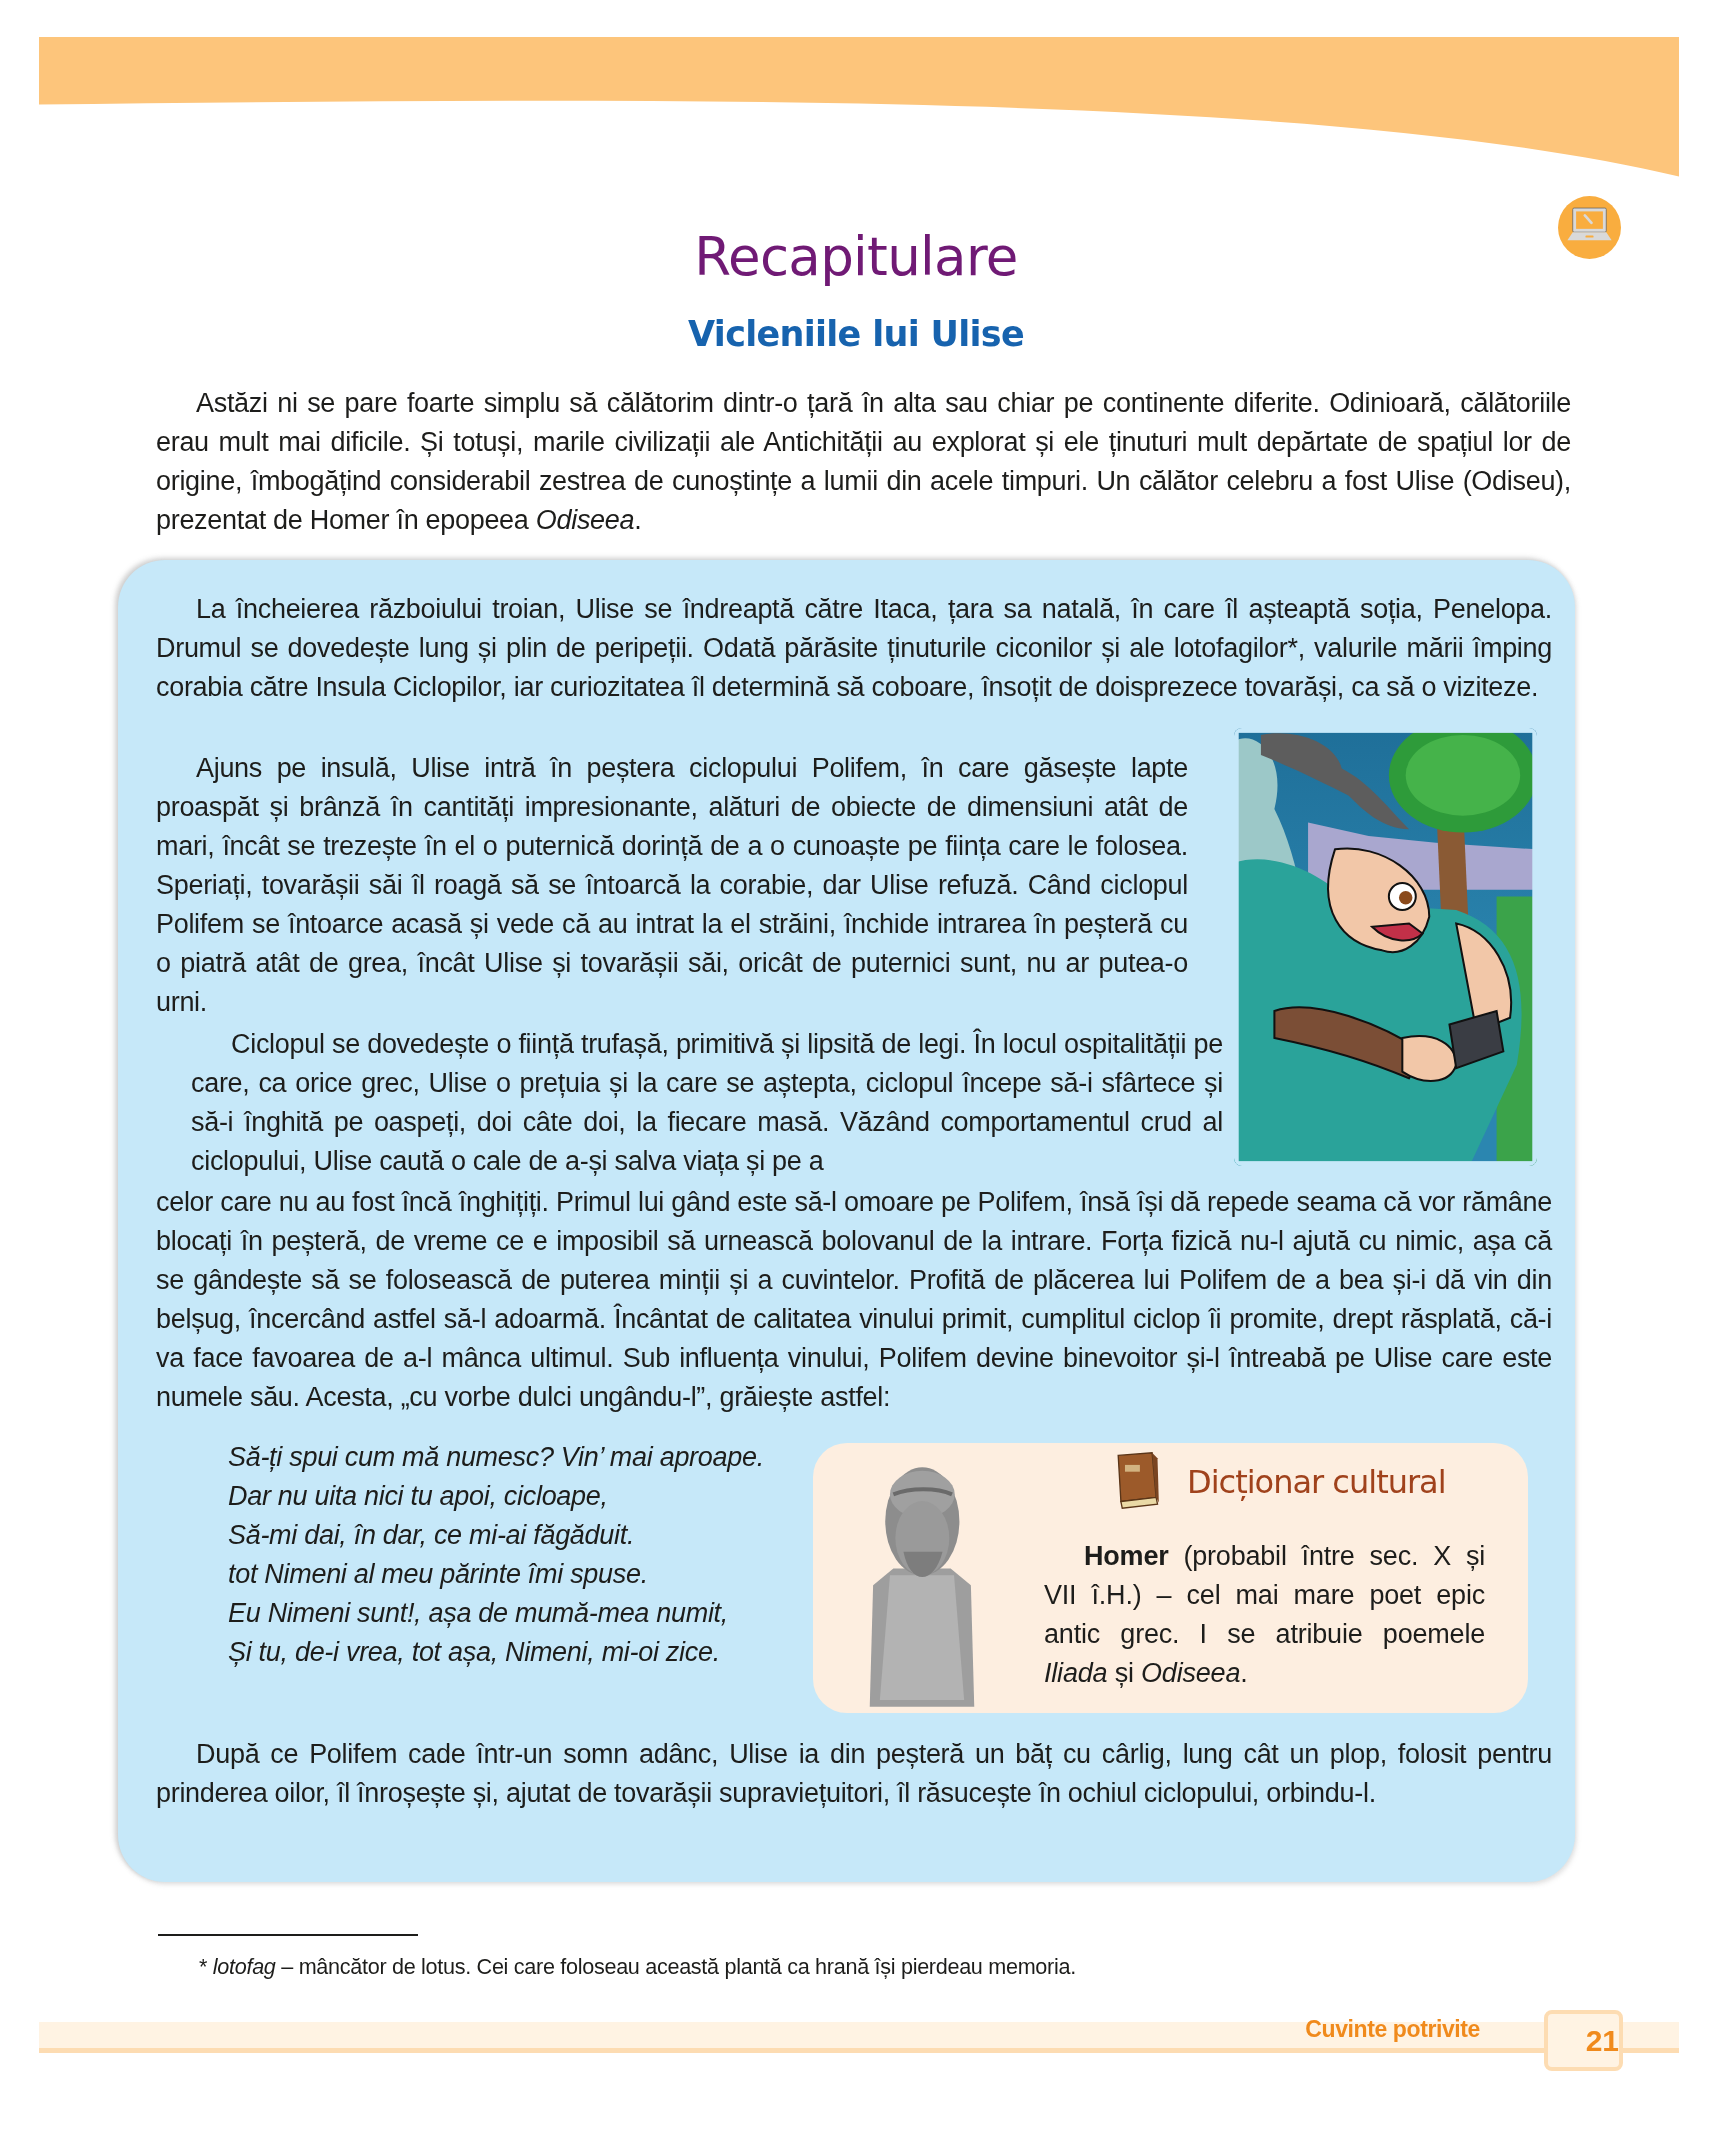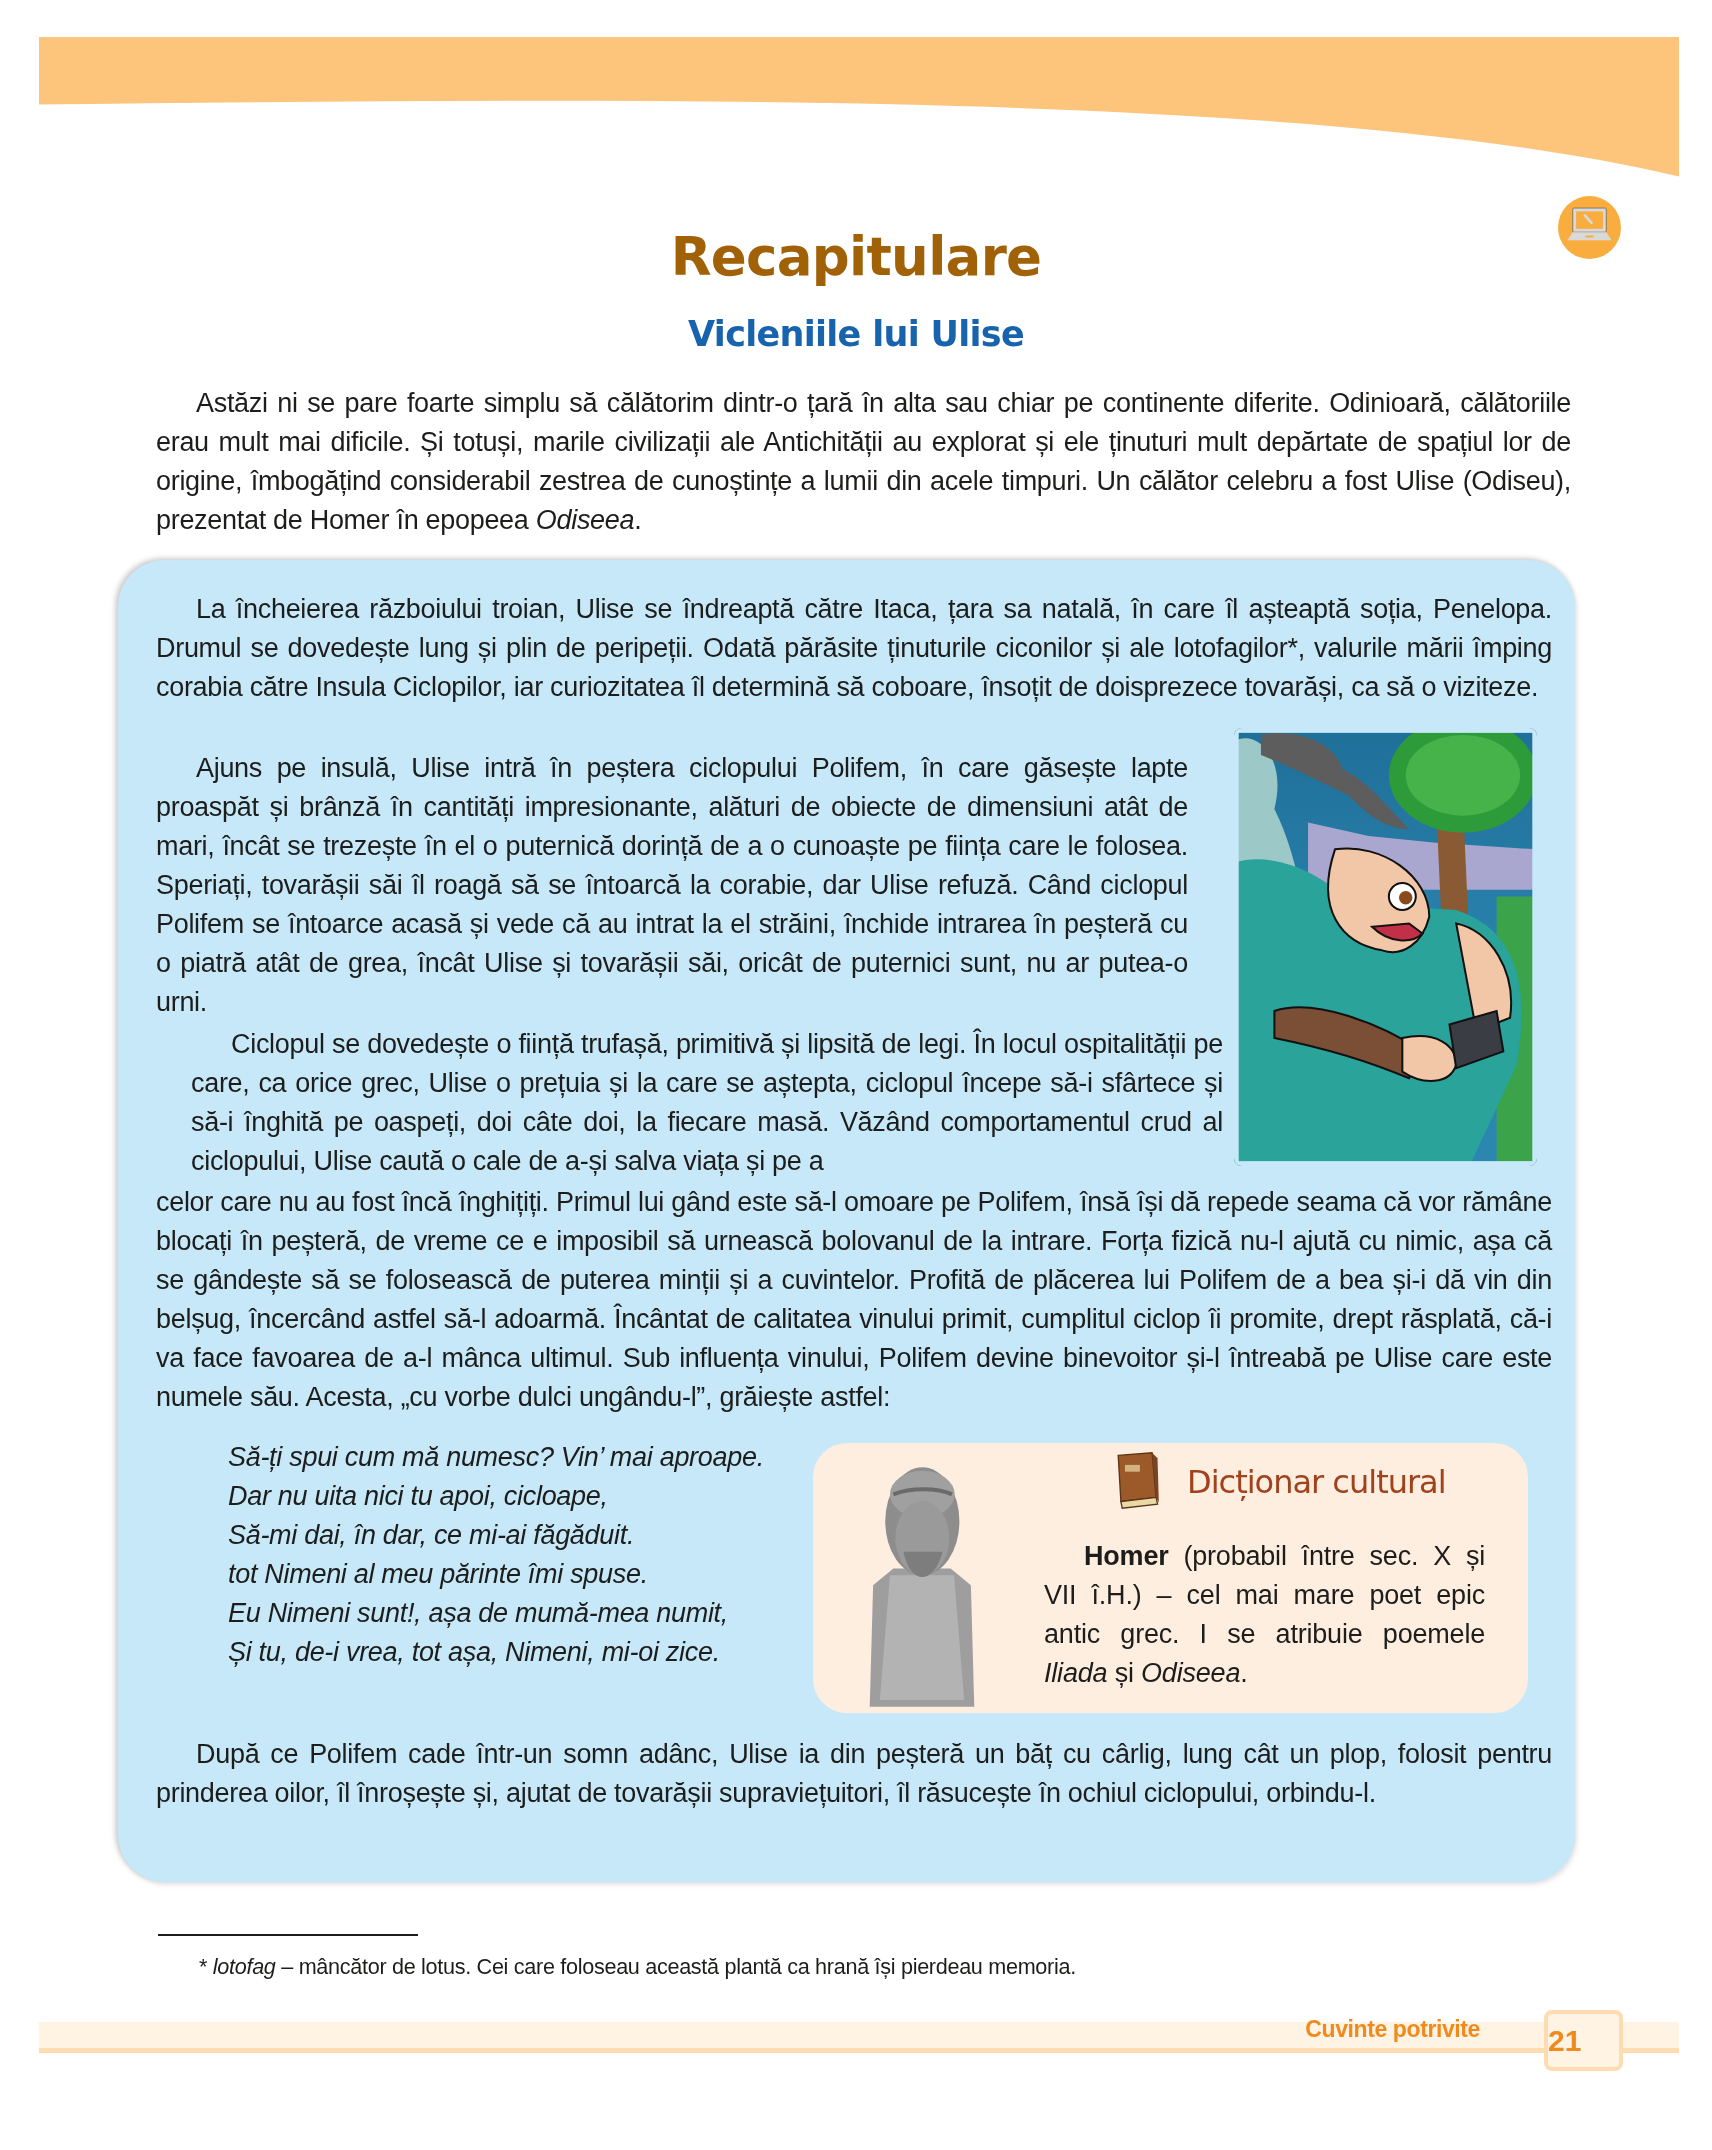--- a/index.html
+++ b/index.html
@@ -6,22 +6,22 @@
   body { width:1712px; height:2151px; position:relative; overflow:hidden;
          font-family:"Liberation Sans", "DejaVu Sans", sans-serif; color:#1d1d1b; }
   .abs { position:absolute; }
 
   
   #top-band { left:39px; top:37px; width:1640px; height:145px; }
 
   
   #laptop-icon { left:1558px; top:196px; width:63px; height:63px; }
 
-  #title { left:0; width:1712px; top:226px; text-align:center; font-size:53px; font-weight:bold;
-           color:#a16207; letter-spacing:-0.7px; font-family:"DejaVu Sans", sans-serif; }
+  #title { left:0; width:1712px; top:226px; text-align:center; font-size:53px; font-weight:normal;
+           color:#701a75; letter-spacing:-0.7px; font-family:"DejaVu Sans", sans-serif; }
   #subtitle { left:0; width:1712px; top:314px; text-align:center; font-size:35px; font-weight:bold;
               color:#1763ae; letter-spacing:-0.7px; font-family:"DejaVu Sans", sans-serif; }
 
   .prose { font-size:27px; line-height:39px; text-align:justify; text-align-last:left;
            font-family:"Liberation Sans", sans-serif; letter-spacing:-0.3px; }
   .prose p { margin:0; text-indent:40px; }
   #intro { left:156px; top:384px; width:1415px; }
 
   
   #story-box { left:118px; top:560px; width:1457px; height:1322px; background:#c6e8f9;
@@ -50,21 +50,21 @@
   #p5 { left:156px; top:1735px; width:1396px; }
 
   #footnote-rule { left:158px; top:1934px; width:260px; height:2px; background:#1d1d1b; }
   #footnote { left:199px; top:1954px; font-size:21.6px; letter-spacing:-0.3px; white-space:nowrap; }
 
   #footer-band { left:39px; top:2022px; width:1640px; height:26px; background:#fff3e3; }
   #footer-line { left:39px; top:2048px; width:1640px; height:5.4px; background:#fddcb2; }
   #footer-label { left:1281px; top:2016px; width:199px; text-align:right; font-size:23px; font-weight:bold;
                   color:#f08a1c; letter-spacing:-0.4px; }
   #page-badge { left:1544px; top:2010px; width:71px; height:53px; border:4px solid #fddcb2; border-radius:8px;
-                background:#fff3e3; text-align:left; line-height:53px; font-size:30px; font-weight:bold; color:#f08a1c; }
+                background:#fff3e3; text-align:right; line-height:53px; font-size:30px; font-weight:bold; color:#f08a1c; }
 </style>
 </head>
 <body>
 
 <svg id="top-band" class="abs" viewBox="0 0 2432 215" preserveAspectRatio="none">
   <path d="M0,0 L2432,0 L2432,207 C1900,80 900,90 0,100 Z" fill="#fdc57b"></path>
 </svg>
 
 <svg id="laptop-icon" class="abs" viewBox="0 0 94 94">
   <circle cx="47" cy="47" r="47" fill="#f9ad3f"></circle>

